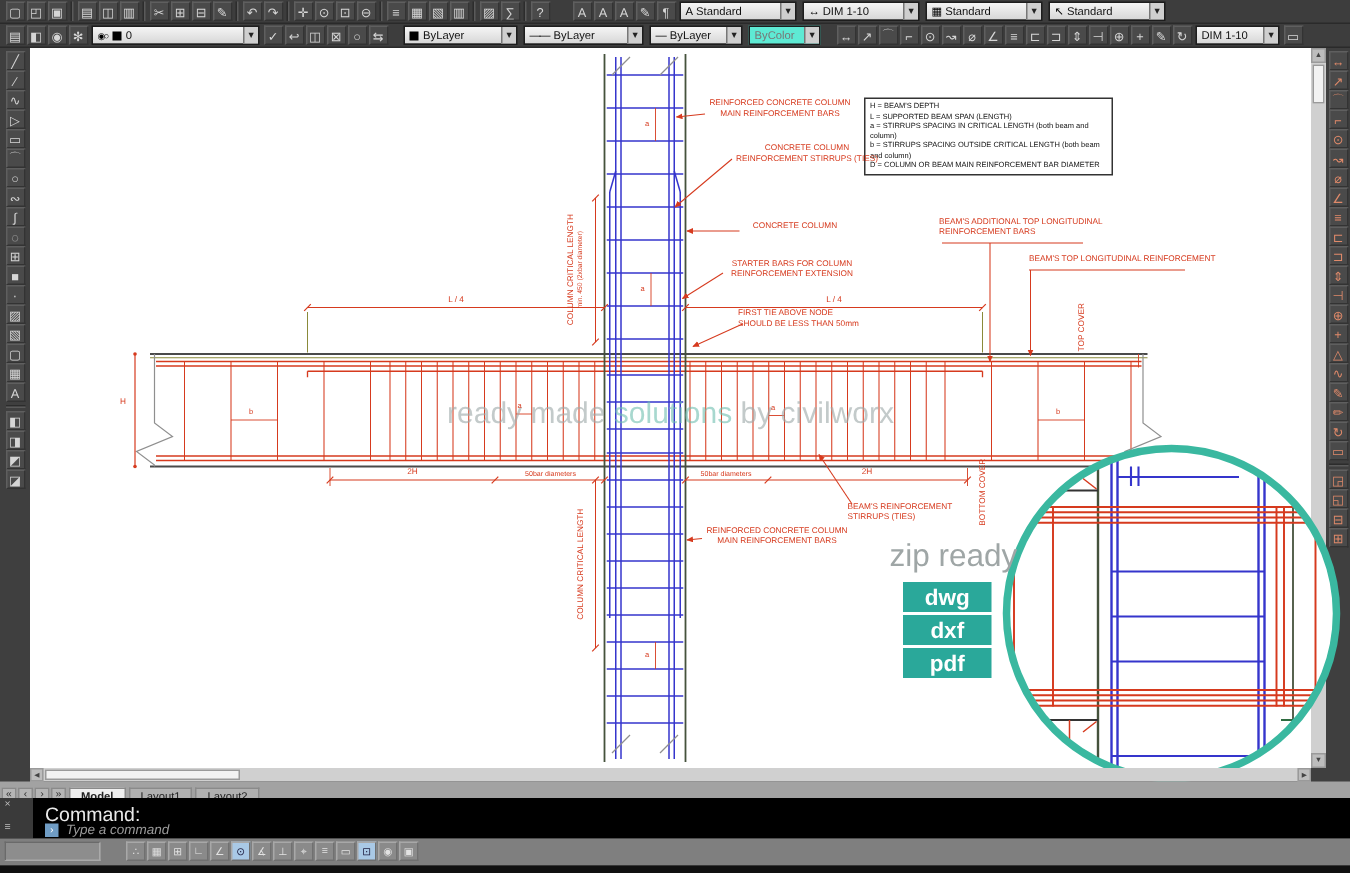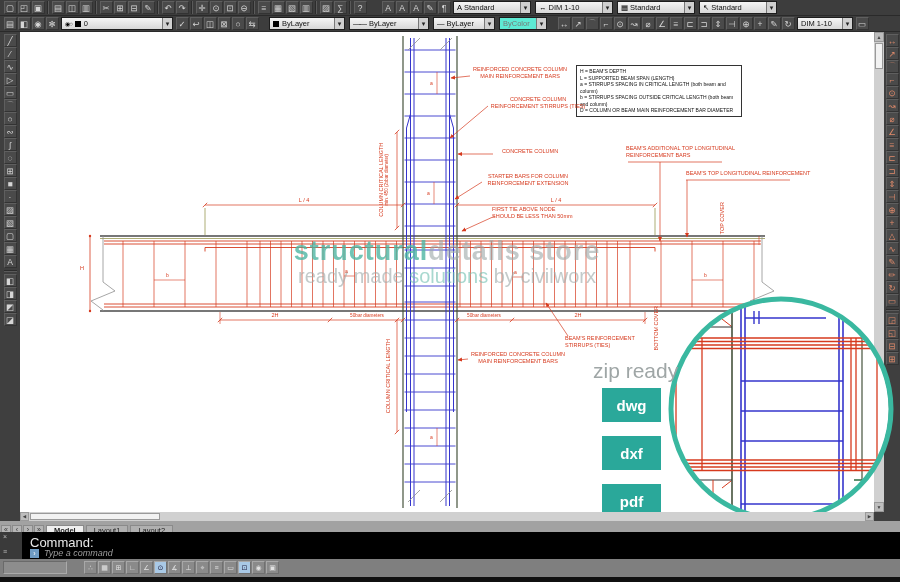--- a/index.html
+++ b/index.html
@@ -49,21 +49,21 @@
        font-size:27px;font-weight:bold;letter-spacing:1px}
   #wm2{position:absolute;left:0;top:233px;width:854px;text-align:center;z-index:3;font-size:20px}
   .wm-teal{color:rgba(77,181,162,0.8)}
   .wm-gray{color:rgba(158,170,170,0.62)}
   .wm-teal2{color:rgba(110,190,175,0.6)}
 
   
   #inset{position:absolute;left:666px;top:294px;width:230px;height:230px;z-index:20}
   #zip-label{position:absolute;left:593px;top:359px;font-size:21px;color:#9fa6a6;z-index:25}
   #badges{position:absolute;left:602px;top:388px;z-index:25}
-  .badge{width:59px;height:34px;margin-bottom:14px;background:var(--teal);color:#fff;
+  .badge{width:59px;height:20px;margin-bottom:2px;background:var(--teal);color:#fff;
          font-size:15px;font-weight:bold;display:flex;align-items:center;justify-content:center}
 
   
   #vscroll{position:absolute;left:874px;top:32px;width:10px;height:480px;background:#d0d0d0;z-index:5}
   .sarrow{width:10px;height:10px;background:#bdbdbd;border:1px solid #9a9a9a;font-size:5px;
           color:#444;display:flex;align-items:center;justify-content:center}
   #vthumb{position:absolute;left:1px;top:11px;width:8px;height:26px;background:#f2f2f2;border:1px solid #9a9a9a}
 
   
   #hrowbg{position:absolute;left:0;top:512px;width:900px;height:9px;background:#3f3f3f;z-index:39}
@@ -391,21 +391,20 @@
         <line x1="462" y1="150" x2="435" y2="167" stroke="#d63a1e" stroke-width="0.7" marker-end="url(#ar)"></line>
         <line x1="475" y1="184" x2="442" y2="199" stroke="#d63a1e" stroke-width="0.7" marker-end="url(#ar)"></line>
         <line x1="548" y1="304" x2="526" y2="271" stroke="#d63a1e" stroke-width="0.7" marker-end="url(#ar)"></line>
         <line x1="448" y1="327" x2="438" y2="328" stroke="#d63a1e" stroke-width="0.7" marker-end="url(#ar)"></line>
         <line x1="608" y1="130" x2="702" y2="130" stroke="#d63a1e" stroke-width="0.7"></line>
         <line x1="640" y1="130" x2="640" y2="209" stroke="#d63a1e" stroke-width="0.7" marker-end="url(#ar)"></line>
         <line x1="666" y1="148" x2="770" y2="148" stroke="#d63a1e" stroke-width="0.7"></line>
         <line x1="667" y1="148" x2="667" y2="205" stroke="#d63a1e" stroke-width="0.7" marker-end="url(#ar)"></line>
       </svg></div>
 
-  <div id="wm1"><span class="wm-teal">structural</span><span class="wm-gray">details store</span></div>
   <div id="wm2"><span class="wm-gray">ready made </span><span class="wm-teal2">solutions</span><span class="wm-gray"> by civilworx</span></div>
 
   <div id="legend">
 
   <div class="lg-line">H = BEAM'S DEPTH</div>
       <div class="lg-line">L = SUPPORTED BEAM SPAN (LENGTH)</div>
       <div class="lg-line">a = STIRRUPS SPACING IN CRITICAL LENGTH (both beam and column)</div>
       <div class="lg-line">b = STIRRUPS SPACING OUTSIDE CRITICAL LENGTH (both beam and column)</div>
       <div class="lg-line">D = COLUMN OR BEAM MAIN REINFORCEMENT BAR DIAMETER</div>
     </div>

